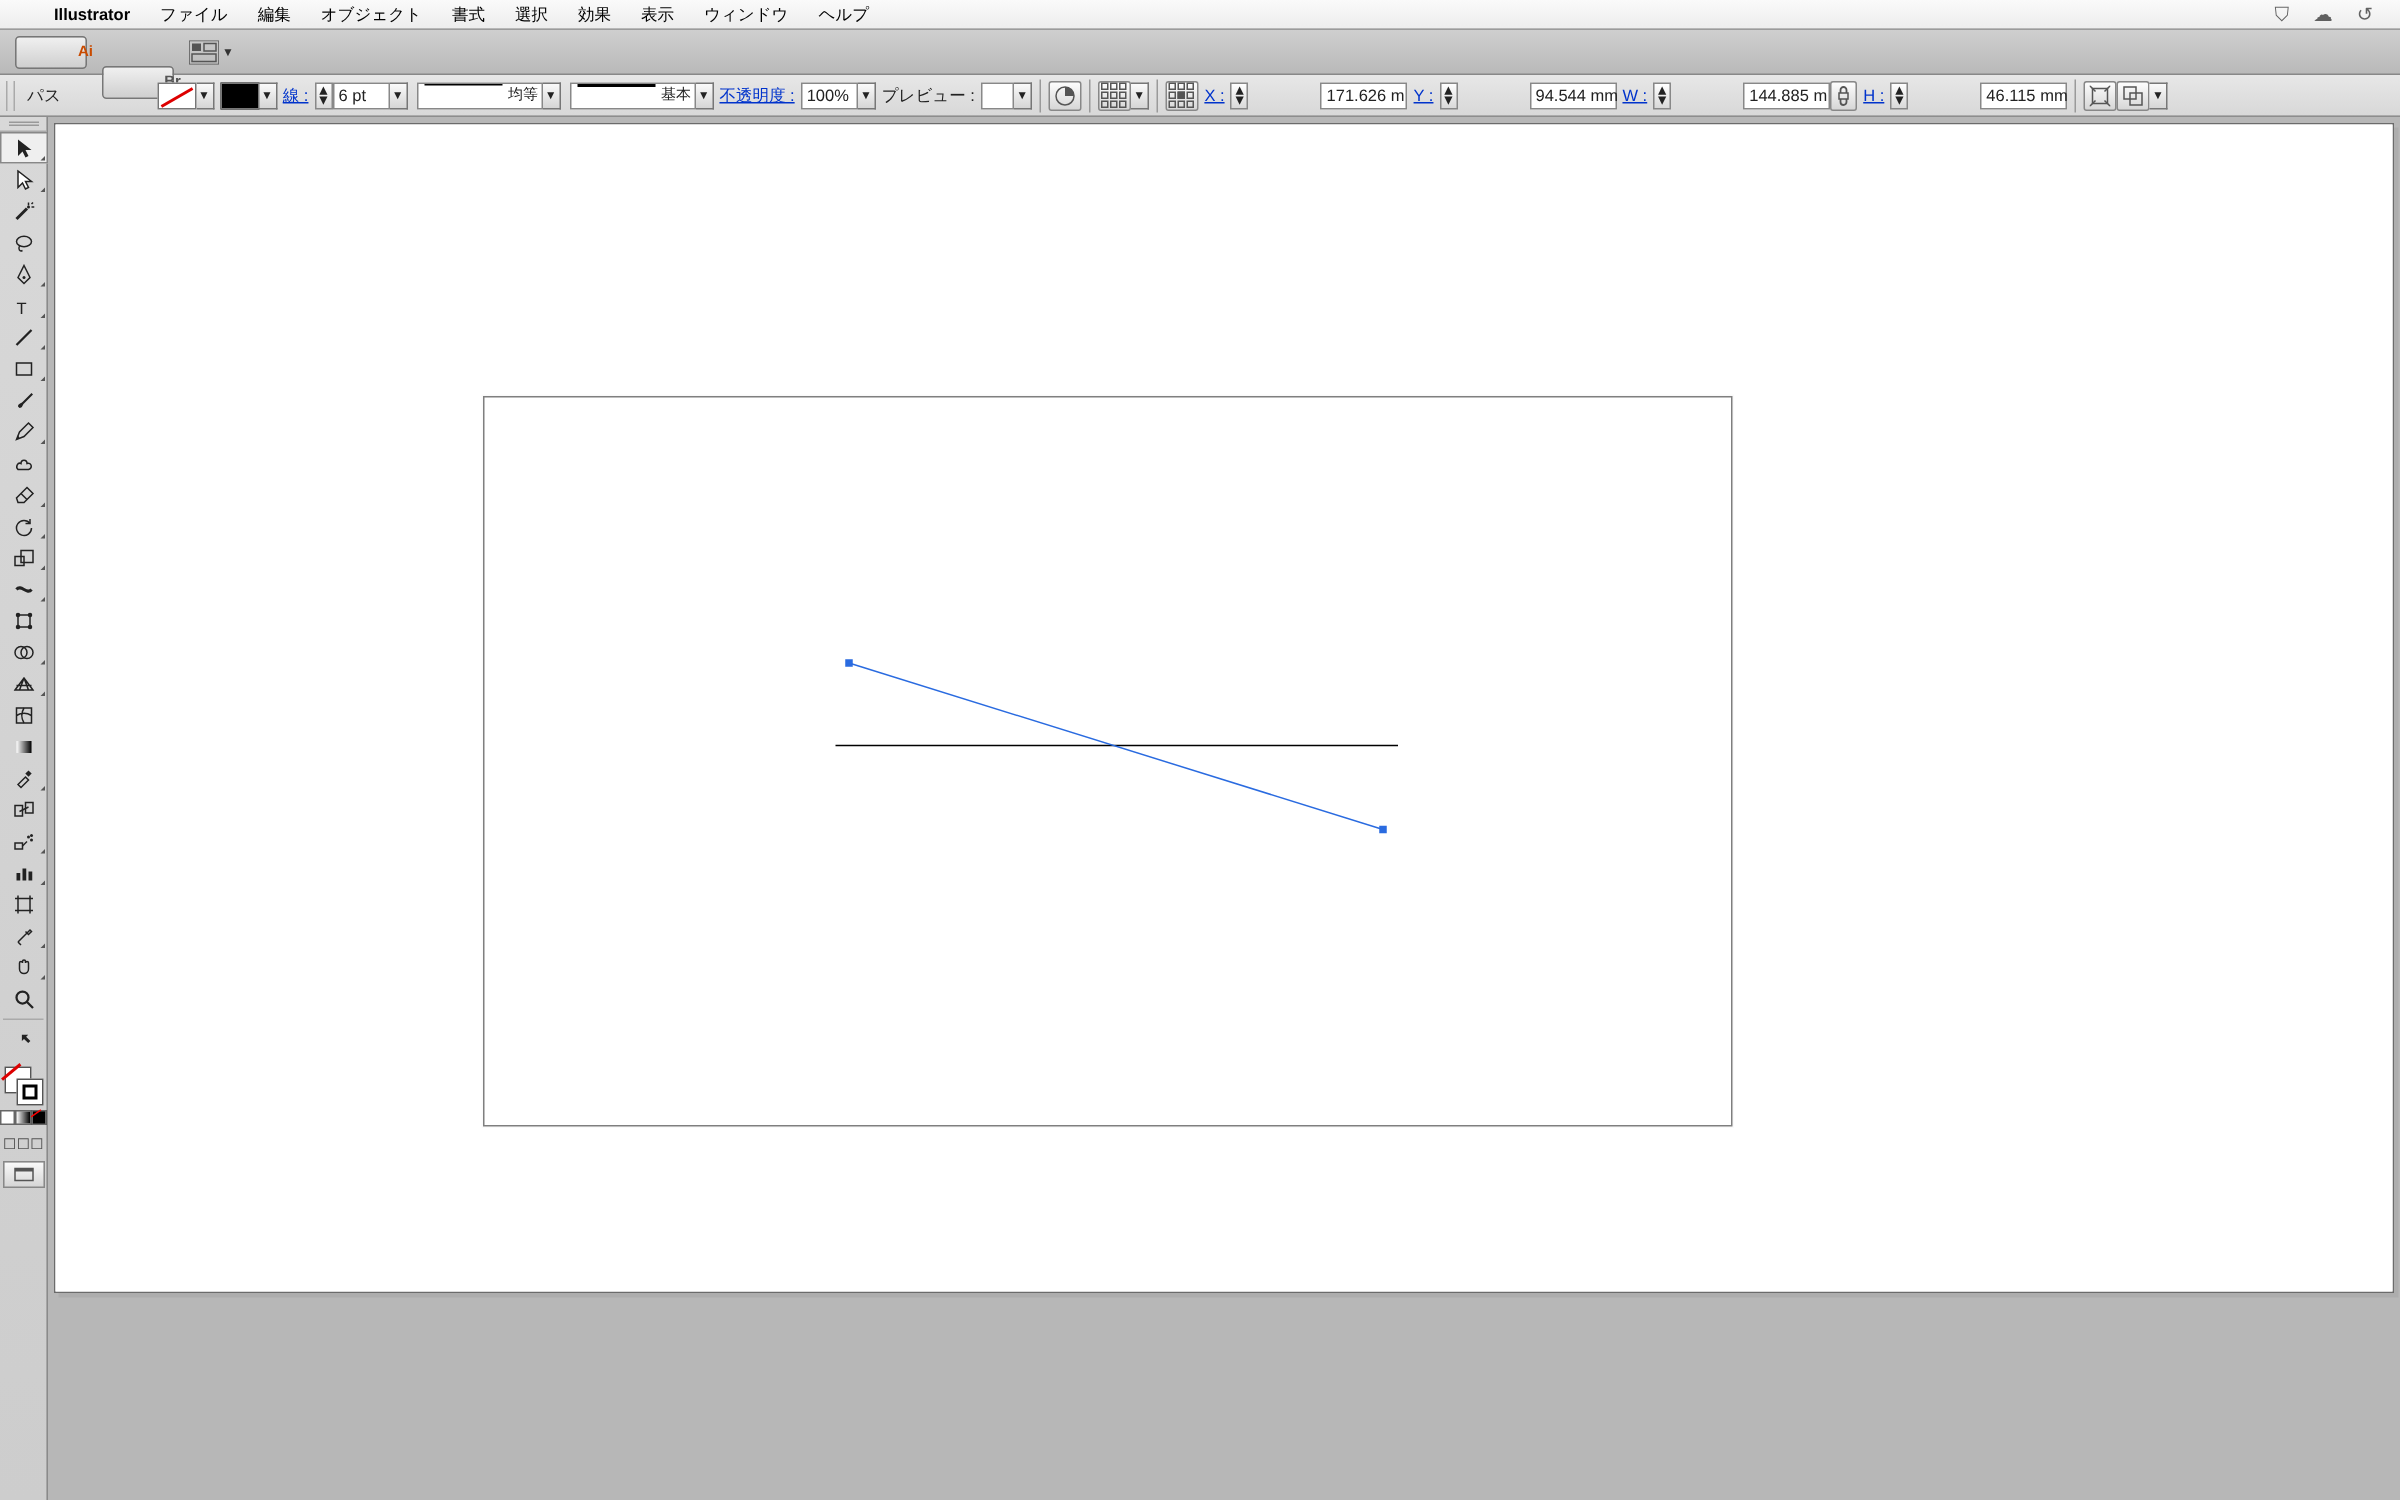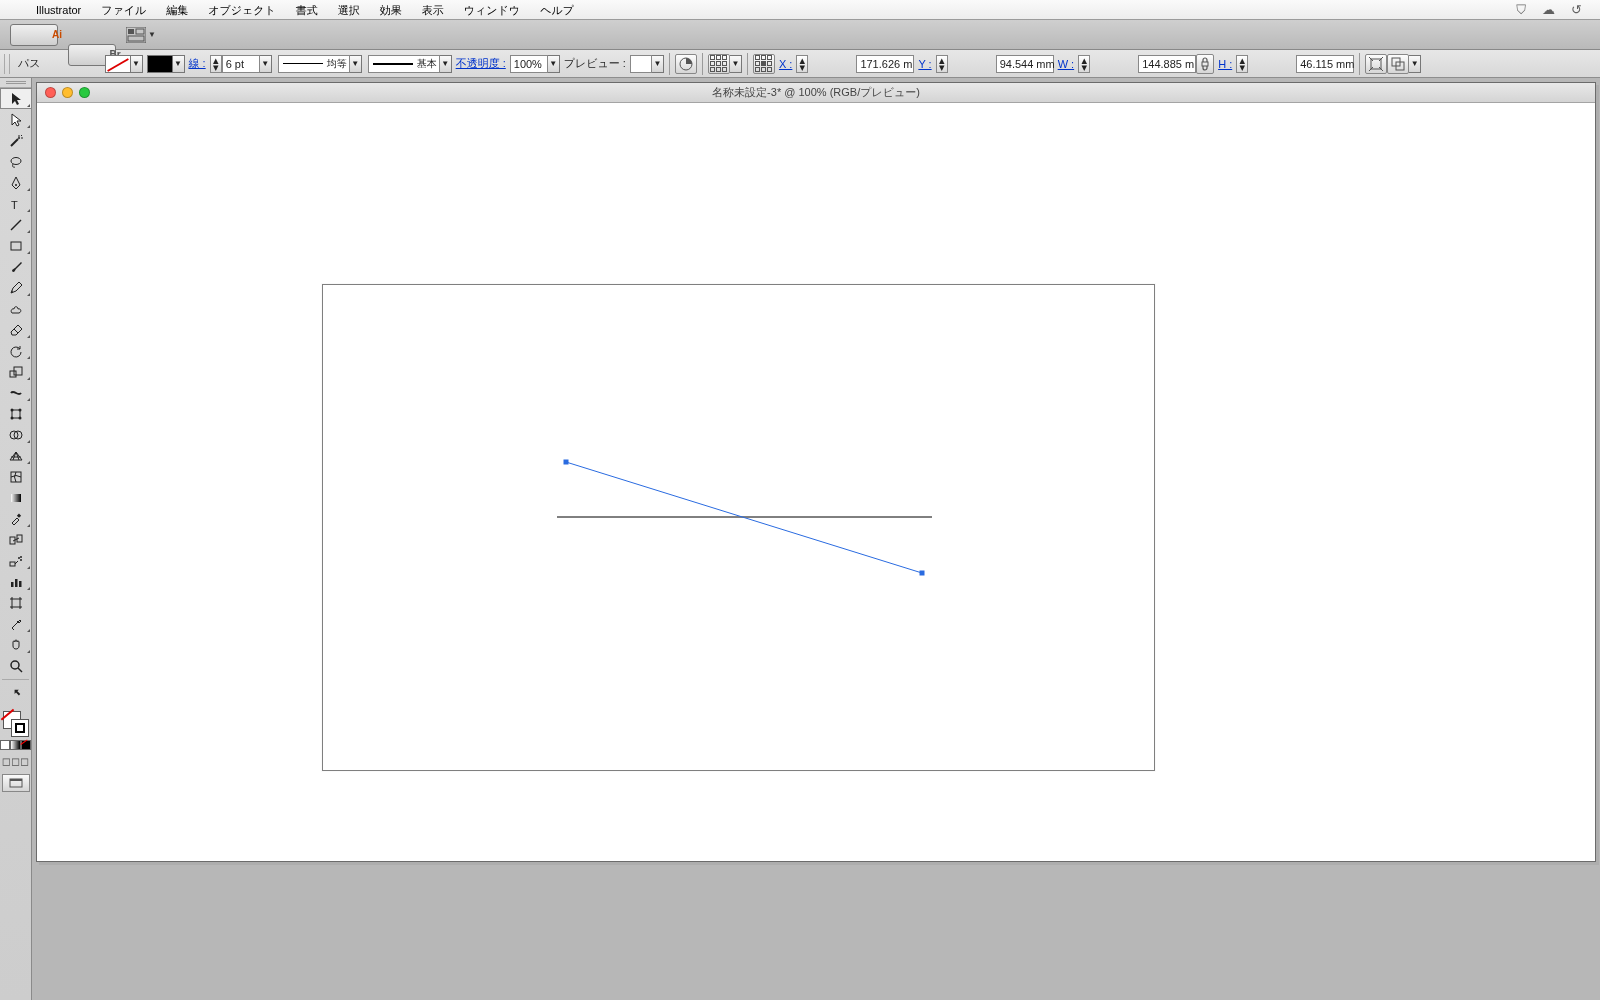--- a/index.html
+++ b/index.html
@@ -2,21 +2,21 @@
 <html><head>
 <meta charset="utf-8">
 <style>
 * { margin:0; padding:0; box-sizing:border-box; font-family:"Hiragino Kaku Gothic ProN","Helvetica Neue",Arial,sans-serif; font-size:11px; -webkit-user-select:none; user-select:none; }
 html,body { width:1600px; height:1000px; overflow:hidden; }
 body { background:#b7b7b7; }
 
 
 .mac-menu { height:20px; background:linear-gradient(#fafafa,#ededed); border-bottom:1px solid #9b9b9b; display:flex; align-items:center; padding:0 10px; gap:0; }
 .mac-menu .apple { font-size:14px; padding:0 8px; }
-.mac-menu .app { font-weight:normal; padding:0 10px; }
+.mac-menu .app { font-weight:bold; padding:0 10px; }
 .mac-menu .mi  { padding:0 10px; line-height:20px; cursor:default;font-family:Liberation Serif, serif; }
 .mac-menu .spacer { flex:1; }
 .mac-menu .ri { padding:0 8px; opacity:.6; font-size:13px; }
 
 
 .app-bar { height:30px; background:linear-gradient(#cfcfcf,#b9b9b9); border-bottom:1px solid #888; display:flex; align-items:center; gap:10px; padding:0 10px; }
 .app-btn { width:42px; height:22px; display:flex; align-items:center; justify-content:center; border:1px solid #777; border-radius:3px;
            background:linear-gradient(#f0f0f0,#cfcfcf); font-size:10px; font-weight:bold;padding-left:46px; }
 .app-btn.ai { color:#c94b00; position:relative; }
 .app-btn.br { color:#555;margin-top:40px; }
@@ -37,21 +37,21 @@
 .swatch.black { background:#000; }
 .dd { width:12px; height:18px; border:1px solid #777; border-left:none; display:flex; align-items:center; justify-content:center; font-size:8px; background:linear-gradient(#fafafa,#d5d5d5); }
 
 .nud { width:12px; height:18px; border:1px solid #888; background:linear-gradient(#fff,#d9d9d9); display:flex; flex-direction:column; font-size:6px; line-height:7px; align-items:center; justify-content:center; }
 .nud span{height:7px;}
 .ctrl-input { height:18px; border:1px solid #888; background:#fff; padding:0 3px; font-size:11px; line-height:16px; }
 .ctrl-input.sm{width:38px;}
 .ctrl-input.md{width:58px;margin-left:48px;}
 .combo { display:flex; align-items:center; }
 
-.strokeprev { width:72px; height:18px; border:1px solid #888; background:#fff; display:flex; align-items:center; justify-content:center; position:relative; }
+.strokeprev { width:84px; height:18px; border:1px solid #888; background:#fff; display:flex; align-items:flex-start; justify-content:center; position:relative; }
 .strokeprev .line { flex:1; height:0; border-top:1px solid #000; margin:0 4px; }
 .strokeprev .lbl  { font-size:10px; padding-right:2px; }
 .emptybox { width:22px; height:18px; border:1px solid #888; background:#fff; }
 
 .icon-btn { width:22px; height:20px; border:1px solid #888; background:linear-gradient(#fdfdfd,#d6d6d6); display:flex; align-items:center; justify-content:center; border-radius:2px; }
 .align-grid { display:grid; grid-template-columns:repeat(3,5px); grid-template-rows:repeat(3,5px); gap:1px; }
 .align-grid span{ width:5px; height:5px; border:1px solid #555; }
 
 
 .tools { position:absolute; left:0; top:78px; width:32px; bottom:0; background:linear-gradient(#d8d8d8,#cdcdcd); border-right:1px solid #8a8a8a; }
@@ -489,28 +489,20 @@
   <div class="changescreen">
       <svg width="14" height="10">
         <rect x="1" y="1" width="12" height="8" fill="none" stroke="#555"></rect>
         <rect x="1" y="1" width="12" height="2" fill="#555"></rect>
       </svg>
     </div>
 </div>
 
 <div class="doc-wrap">
   <div class="doc-win">
-    <div class="titlebar">
-      <div class="traffic">
-        <span class="tr-close"></span>
-        <span class="tr-min"></span>
-        <span class="tr-zoom"></span>
-      </div>
-      <div class="title">名称未設定-3* @ 100% (RGB/プレビュー)</div>
-    </div>
     <div class="canvas">
       <div class="artboard" id="artboard" style="left: 285px; top: 181px; width: 833px; height: 487px;"></div>
       <svg id="artsvg" style="position:absolute;left:0;top:0;" width="1168" height="718">
         <line id="blackline" stroke="#000" stroke-width="1" x1="520" y1="414" x2="895" y2="414"></line>
         <g id="selgrp">
           <line id="selline" stroke="#2a6be0" stroke-width="1" x1="529" y1="359" x2="885" y2="470"></line>
           <rect id="h1" width="5" height="5" fill="#2a6be0" x="526.5" y="356.5"></rect>
           <rect id="h2" width="5" height="5" fill="#2a6be0" x="882.5" y="467.5"></rect>
         </g>
       </svg>

